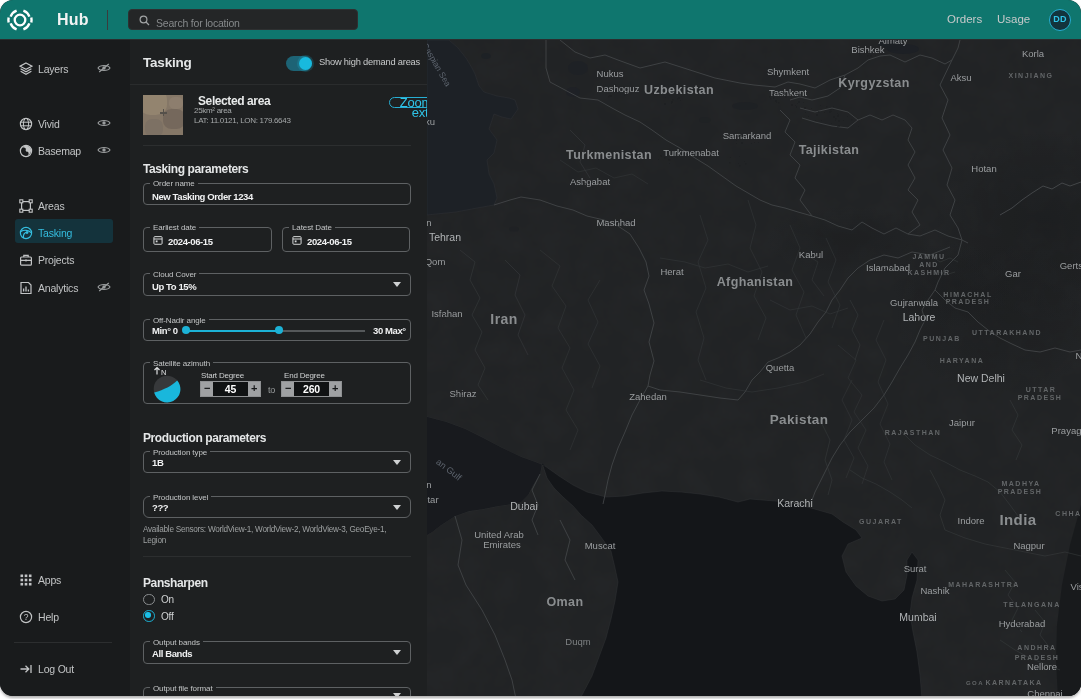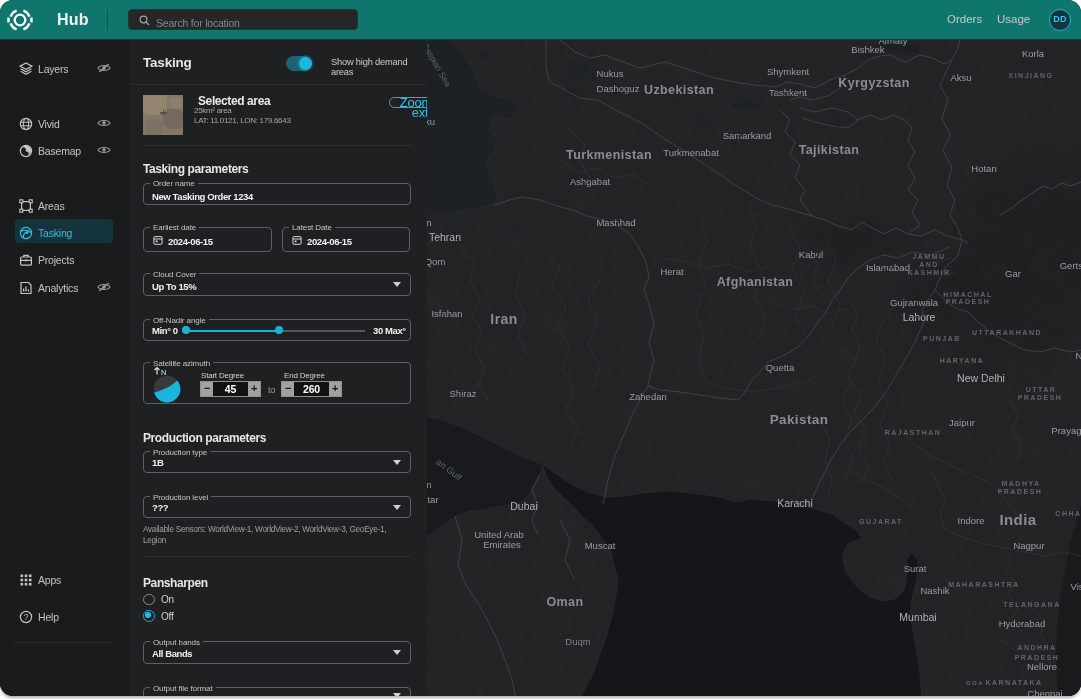--- a/index.html
+++ b/index.html
@@ -596,28 +596,35 @@
       <span class="tx">Apps</span>
     </div>
     <div class="nav" style="top:566px;">
       <svg class="ic" width="14" height="14" viewBox="0 0 14 14">
           <circle cx="7" cy="7" r="5.6" fill="none" stroke="#c2c4c5" stroke-width="1.2"></circle>
           <text x="7" y="10" text-anchor="middle" font-size="8.5" fill="#c2c4c5" font-family="Liberation Sans">?</text>
         </svg>
       <span class="tx">Help</span>
     </div>
     <div class="sdiv" style="top:602px;"></div>
+    <div class="nav" style="top:618px;">
+      <svg class="ic" width="14" height="14" viewBox="0 0 14 14">
+          <path d="M1.5,7 h8 M6.5,3.8 L9.8,7 6.5,10.2" fill="none" stroke="#c2c4c5" stroke-width="1.3"></path>
+          <line x1="12" y1="3" x2="12" y2="11" stroke="#c2c4c5" stroke-width="1.3"></line>
+        </svg>
+      <span class="tx">Log Out</span>
+    </div>
   </div>
 
   <div id="panel">
     <div class="h1" style="position:absolute;left:13px;top:15px;font-size:13.5px;letter-spacing:-0.2px;">Tasking</div>
     <div id="toggle">
         <div class="knob"></div>
       </div>
-    <div style="position:absolute;left:189px;top:17px;color:#c9cbcc;font-size:9.3px;letter-spacing:-0.2px;margin-left:12px;">Show high demand areas</div>
+    <div style="position:absolute;left:189px;top:17px;color:#c9cbcc;font-size:9.3px;letter-spacing:-0.2px;">Show high demand areas</div>
     <div style="position:absolute;left:0;top:44px;width:297px;height:1px;background:#2a2c2d;"></div>
 
     <div style="position:absolute;left:13px;top:55px;width:40px;height:40px;background:#857767;overflow:hidden;">
       <div style="position:absolute;left:-4px;top:-6px;width:28px;height:26px;background:#93846f;border-radius:40%;"></div>
       <div style="position:absolute;left:20px;top:14px;width:22px;height:20px;background:#75685c;border-radius:40%;"></div>
       <div style="position:absolute;left:2px;top:24px;width:18px;height:18px;background:#7d7164;border-radius:40%;"></div>
       <div style="position:absolute;left:26px;top:2px;width:14px;height:12px;background:#8d7e6e;border-radius:40%;"></div>
       <div style="position:absolute;left:17px;top:17px;width:7px;height:1.5px;background:#55504a;"></div>
       <div style="position:absolute;left:19.5px;top:14px;width:1.5px;height:7px;background:#55504a;"></div>
     </div>
@@ -692,21 +699,21 @@
           <div class="btn">+</div>
       </div>
     </div>
 
     <div class="h1" style="position:absolute;left:13px;top:391px;font-size:12px;letter-spacing:-0.4px;">Production parameters</div>
     <div class="field" style="top:411px;height:22px;">
       <span class="lbl">Production type</span>
       <span class="val" style="top:5px;">1B</span>
       <span class="arrow" style="top:8px;"></span>
     </div>
-    <div class="field" style="top:456px;height:22px;">
+    <div class="field" style="top:456px;height:22px;border-radius:6px;">
       <span class="lbl">Production level</span>
       <span class="val" style="top:5px;">???</span>
       <span class="arrow" style="top:8px;"></span>
     </div>
     <div style="position:absolute;left:13px;top:484px;color:#9da0a1;font-size:9.5px;line-height:10.5px;letter-spacing:-0.3px;white-space:nowrap;transform:scaleX(0.86);transform-origin:0 0;">Available Sensors: WorldView-1, WorldView-2, WorldView-3, GeoEye-1,<br>Legion</div>
     <div class="divider" style="top:516px;"></div>
 
     <div class="h1" style="position:absolute;left:13px;top:536px;font-size:12px;letter-spacing:-0.4px;">Pansharpen</div>
     <div class="radio off" style="left:13px;top:553.5px;"></div>
     <div style="position:absolute;left:31px;top:554px;color:#d0d2d3;font-size:10px;">On</div>

